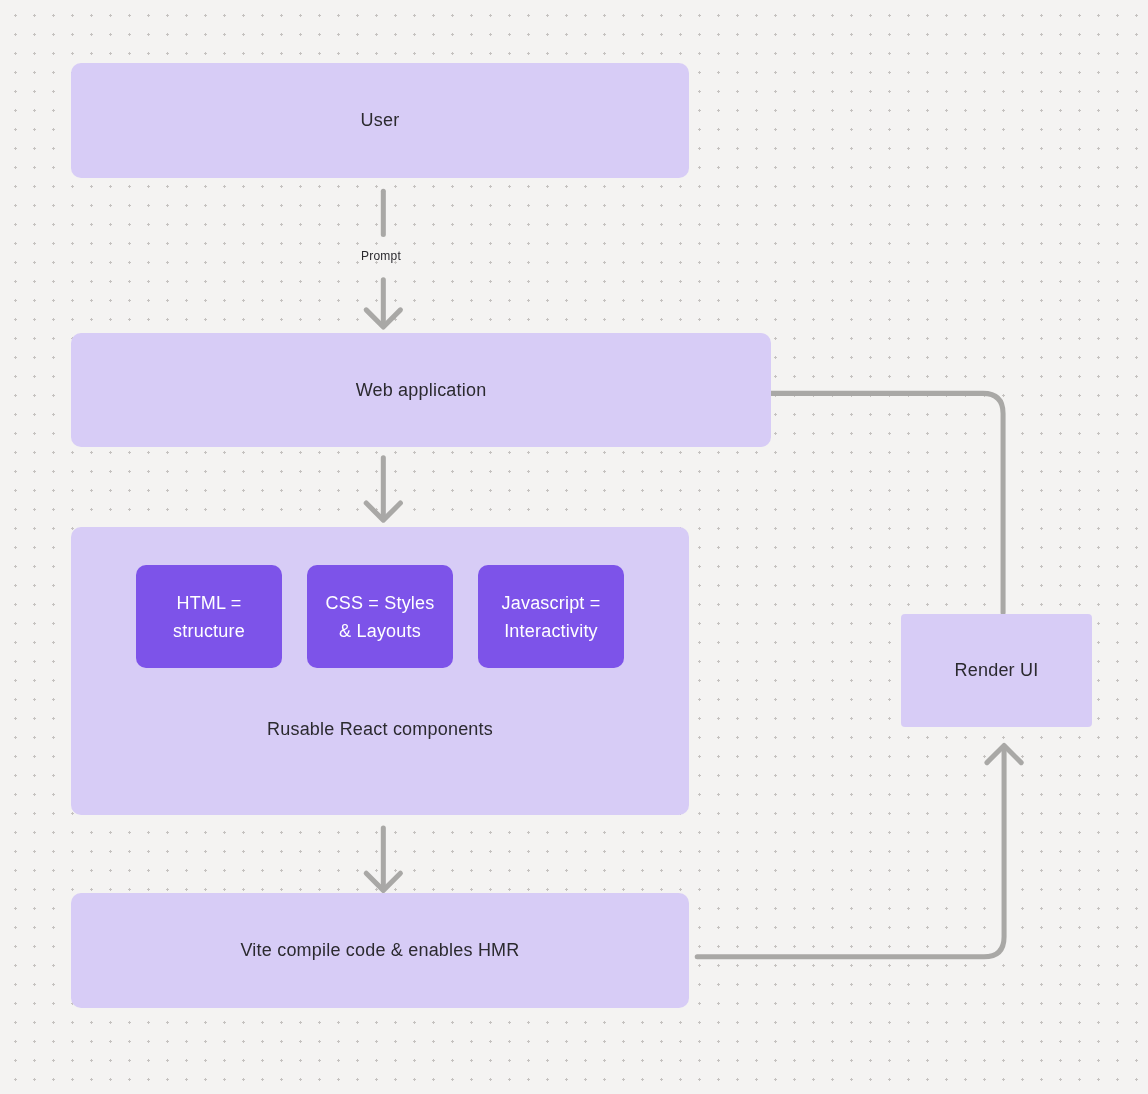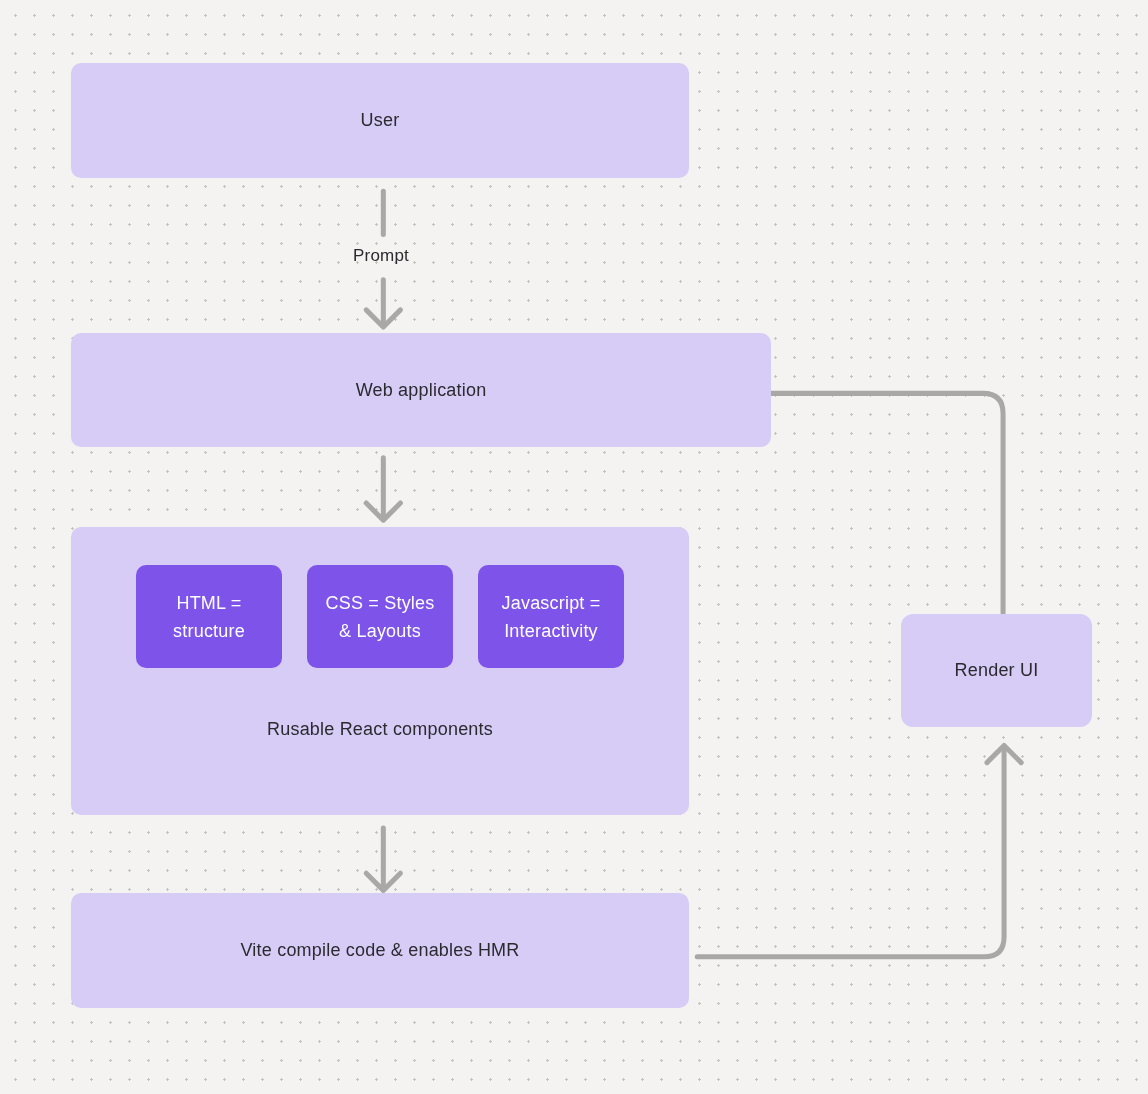--- a/index.html
+++ b/index.html
@@ -38,21 +38,21 @@
     display: flex;
     align-items: center;
     justify-content: center;
     font-size: 18px;
     letter-spacing: 0.2px;
   }
   .node-user            { left: 71px;  top: 63px;  width: 618px; height: 115px; }
   .node-web-application { left: 71px;  top: 333px; width: 700px; height: 114px; }
   .node-react           { left: 71px;  top: 527px; width: 618px; height: 288px; display: block; }
   .node-vite            { left: 71px;  top: 893px; width: 618px; height: 115px; }
-  .node-render-ui       { left: 901px; top: 614px; width: 191px; height: 113px; border-radius: 12px; }
+  .node-render-ui       { left: 901px; top: 614px; width: 191px; height: 113px; border-radius: 4px; }
   .component {
     position: absolute;
     top: 38px;
     width: 146px;
     height: 103px;
     background: #7d53e9;
     border-radius: 10px;
     display: flex;
     align-items: center;
     justify-content: center;
@@ -73,21 +73,21 @@
     top: 192px;
     text-align: center;
     font-size: 18px;
     letter-spacing: 0.2px;
   }
   .edge-label {
     position: absolute;
     left: 381px;
     top: 256px;
     transform: translate(-50%, -50%);
-    font-size: 17px;
+    font-size: 12px;
     letter-spacing: 0.2px;
     color: #2b2a2f;
   }
 </style>
 </head>
 <body>
 
 <div class="canvas">
 
   <svg class="connector-layer" viewBox="0 0 1148 1094">

